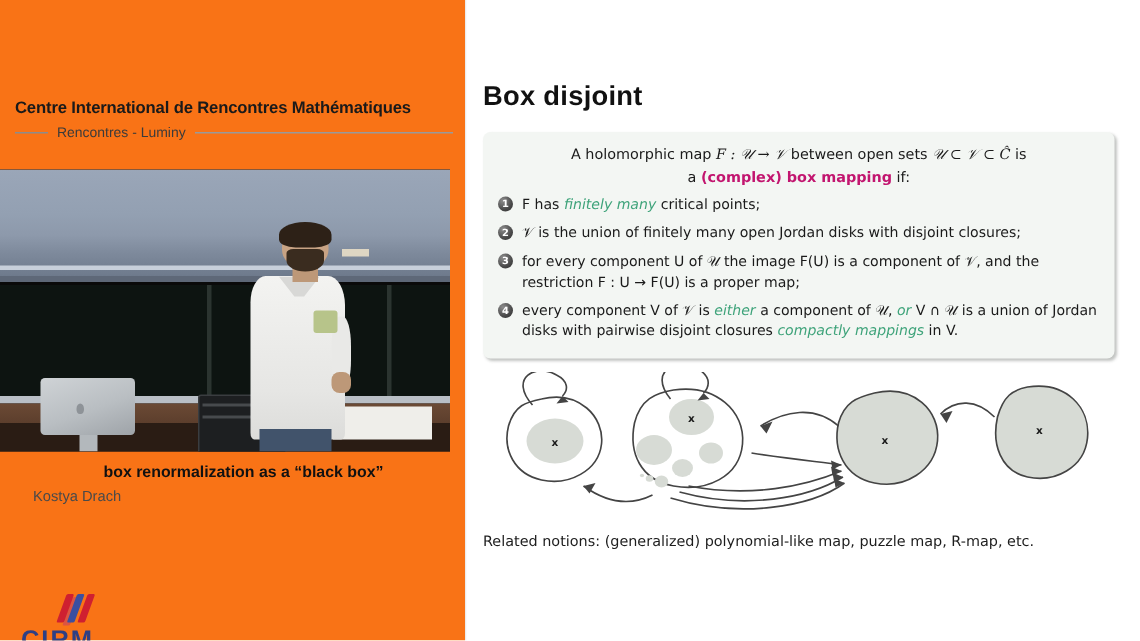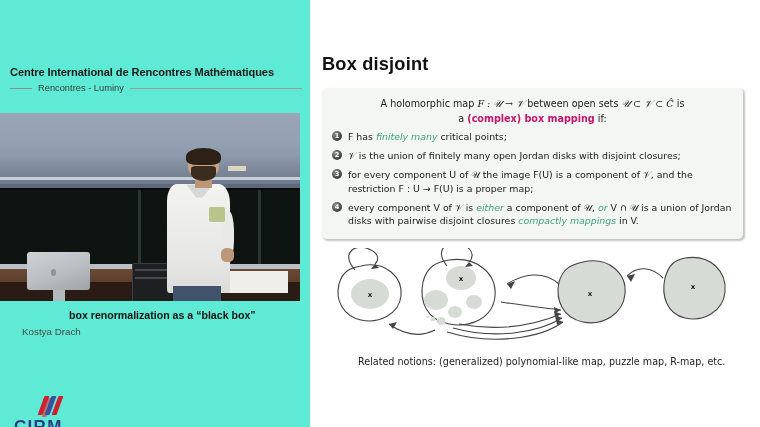--- a/index.html
+++ b/index.html
@@ -6,21 +6,21 @@
   body{
     width:760px;height:427px;
     background:#ffffff;
     font-family:"Liberation Sans", sans-serif;
     overflow:hidden;
     position:relative;
   }
   .page{position:absolute;inset:0;background:#fdfdfd;}
 
   
-  .left-panel{position:absolute;left:0;top:0;width:310px;height:427px;background:#5eead4;}
+  .left-panel{position:absolute;left:0;top:0;width:310px;height:427px;background:#f97316;}
   .cirm-header{position:absolute;left:10px;top:66px;width:292px;}
   .cirm-title{
     font-size:11.1px;font-weight:bold;color:#1a1a1a;letter-spacing:-0.1px;white-space:nowrap;
   }
   .cirm-sub-row{display:flex;align-items:center;gap:6px;margin-top:5px;}
   .rule{height:1px;background:#8c8c8c;flex:0 0 auto;}
   .rule-left{width:22px;}
   .rule-right{flex:1 1 auto;height:1px;background:#9a9a9a;}
   .cirm-sub{font-size:9.3px;color:#3b3b3b;white-space:nowrap;}
 
@@ -93,21 +93,21 @@
   .enum li{position:relative;padding-left:17px;margin-bottom:5.5px;
     font-size:9.4px;color:#1a1a1a;line-height:13.6px;font-family:"DejaVu Sans", sans-serif;}
   .enum li:last-child{margin-bottom:2px;}
   .bullet{position:absolute;left:1px;top:1px;width:10px;height:10px;border-radius:50%;
     background:radial-gradient(circle at 33% 28%,#8d8d8d 0%,#4a4a4a 60%,#2e2e2e 100%);
     color:#fff;font-size:6.6px;line-height:10px;text-align:center;font-weight:bold;}
 
   
   .diagram{position:absolute;left:20px;top:248px;width:410px;height:95px;}
   .related{position:absolute;left:11px;top:356px;font-size:9.6px;color:#1d1d1d;
-    font-family:"DejaVu Sans", sans-serif;margin-left:36px;}
+    font-family:"DejaVu Sans", sans-serif;}
 </style>
 </head>
 <body>
 
 <div class="page">
 
   <div class="left-panel">
 
     <div class="cirm-header">
       <div class="cirm-title">Centre International de Rencontres Mathématiques</div>

